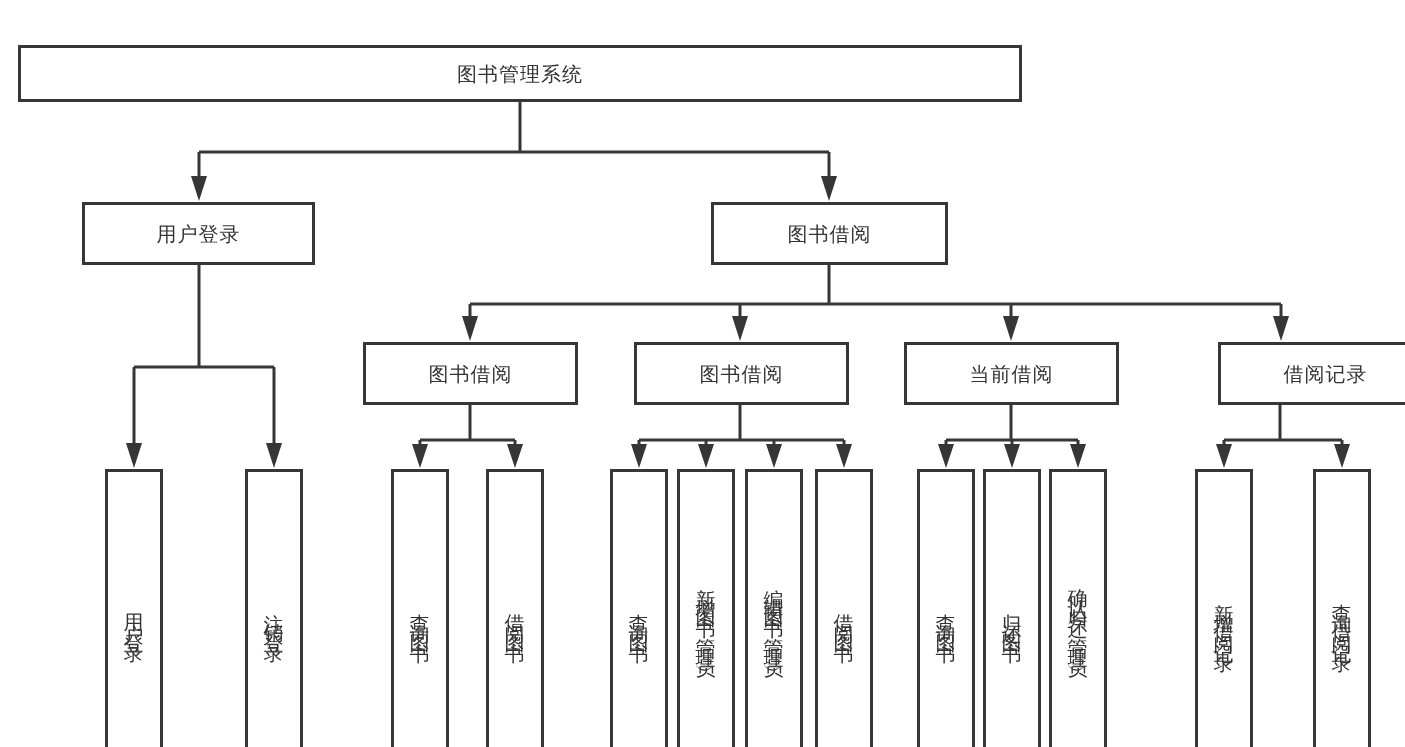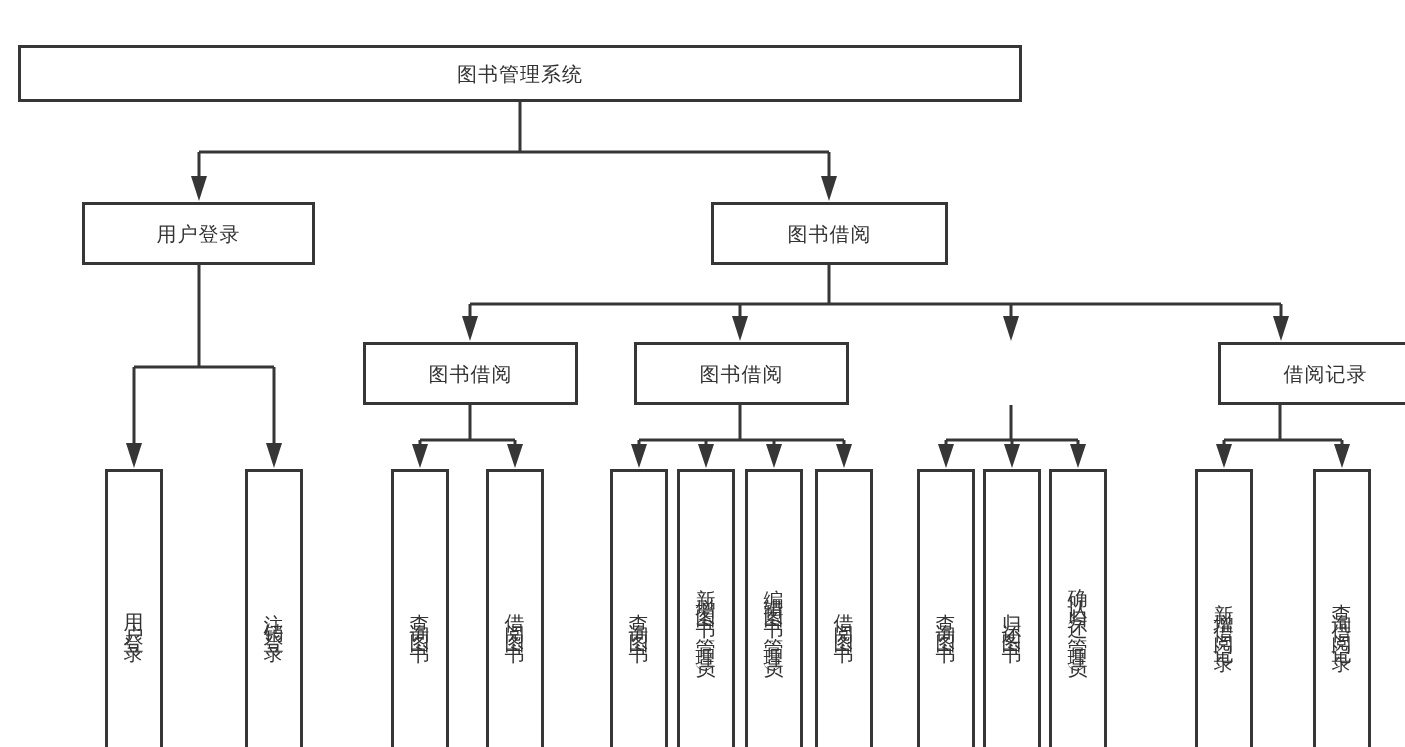--- a/index.html
+++ b/index.html
@@ -120,20 +120,23 @@
   <div class="node h" style="left:711px;top:170px;width:237px;height:63px">
     <span>图书借阅</span>
   </div>
 
   <div class="node h" style="left:363px;top:310px;width:215px;height:63px">
     <span>图书借阅</span>
   </div>
   <div class="node h" style="left:634px;top:310px;width:215px;height:63px">
     <span>图书借阅</span>
   </div>
+  <div class="node h" style="left:904px;top:310px;width:215px;height:63px">
+    <span>当前借阅</span>
+  </div>
   <div class="node h" style="left:1218px;top:310px;width:215px;height:63px">
     <span>借阅记录</span>
   </div>
 
   <div class="node v" style="left:105px;top:437px;width:58px;height:298px">
     <span>用户登录</span>
   </div>
   <div class="node v" style="left:245px;top:437px;width:58px;height:298px">
     <span>注销登录</span>
   </div>

